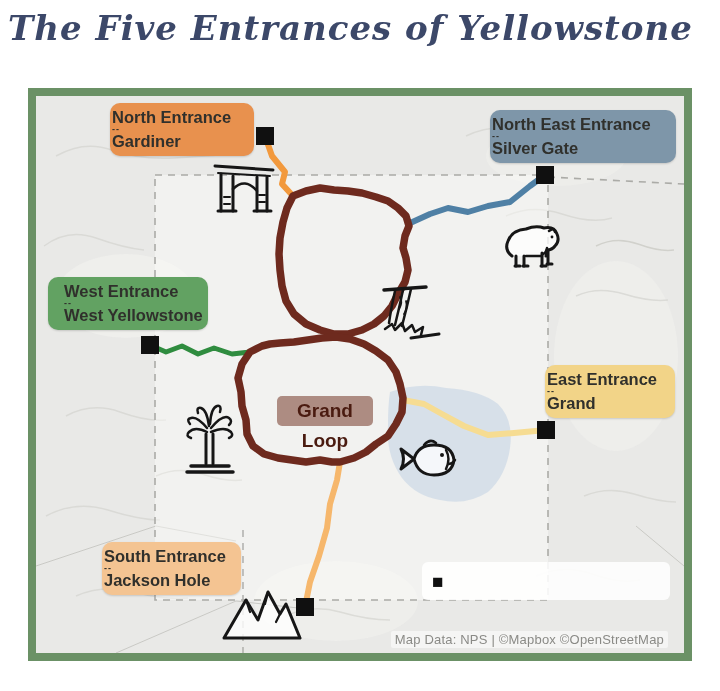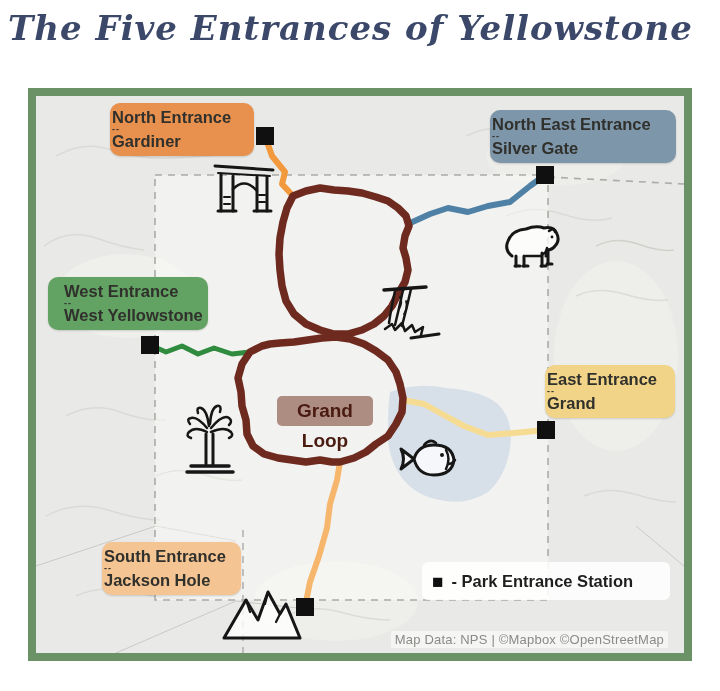--- a/index.html
+++ b/index.html
@@ -205,17 +205,16 @@
   </div>
 
   <div class="marker" id="marker-north"></div>
   <div class="marker" id="marker-northeast"></div>
   <div class="marker" id="marker-west"></div>
   <div class="marker" id="marker-east"></div>
   <div class="marker" id="marker-south"></div>
 
   <div class="legend">
     <span class="legend-marker">■</span>
-    <span class="legend-label">- Park Entrance Station</span>
   </div>
 
   <div class="attribution">Map Data: NPS | ©Mapbox ©OpenStreetMap</div>
 </div>
 
 </body></html>

